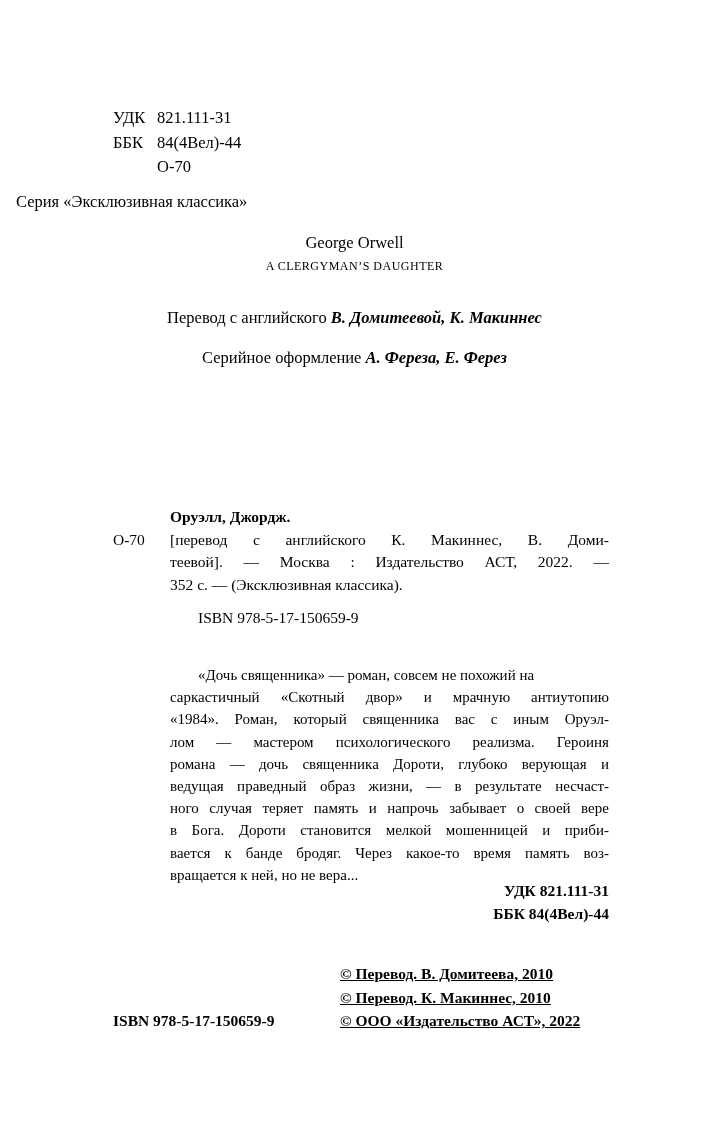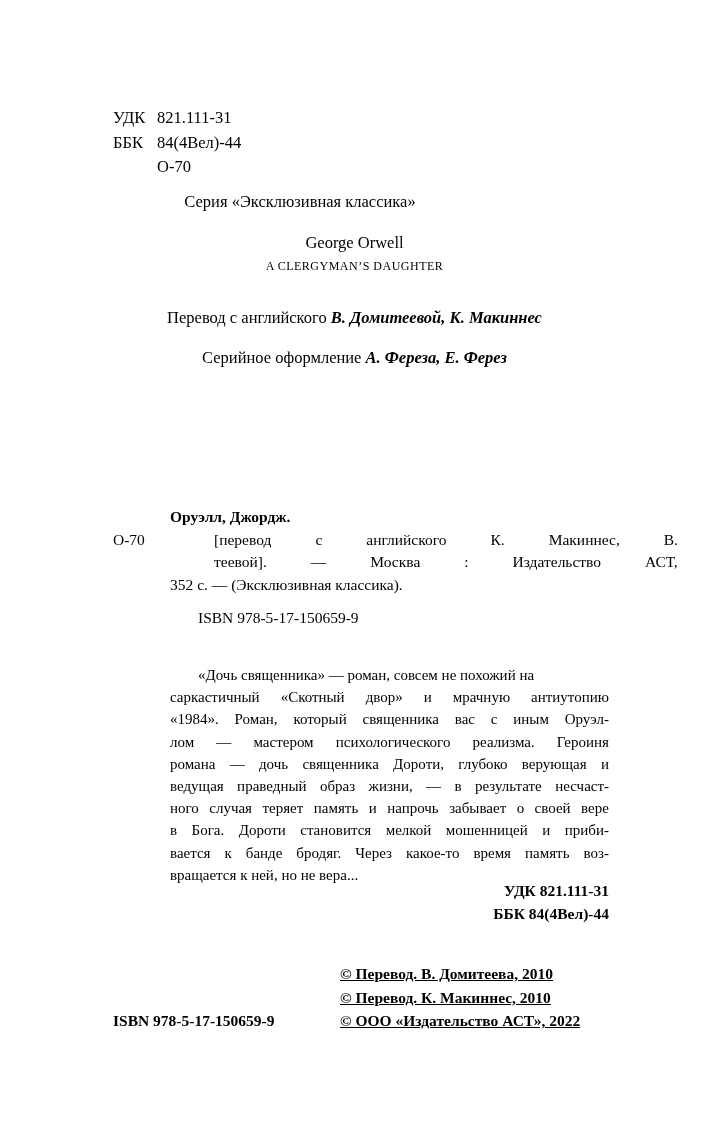--- a/index.html
+++ b/index.html
@@ -40,24 +40,24 @@
     display: inline-block;
     width: 44px;
   }
   .class-row.indented {
     padding-left: 44px;
   }
 
   
   .series-line {
     position: absolute;
-    left: 4px;
+    left: 16px;
     top: 192px;
     width: 592px;
-    text-align: center;
+    text-align: left;
     font-size: 16.5px;
   }
   .author-line {
     position: absolute;
     left: 0;
     top: 233px;
     width: 709px;
     text-align: center;
     font-size: 16.5px;
   }
@@ -108,21 +108,21 @@
     top: 0;
   }
   .cip-line {
     display: block;
     white-space: nowrap;
   }
   .cip-line.just {
     display: flex;
     justify-content: space-between;
   }
-  .cip-line.just > span { white-space: pre; margin-left: 44px; }
+  .cip-line.just > span { white-space: pre; }
   .cip-line.first-indent {
     text-indent: 28px;
   }
   .cip-isbn {
     padding-left: 57px;
     margin-top: 11px;
     white-space: nowrap;
   }
   .cip-isbn-inner { padding-left: 28px; }
 

